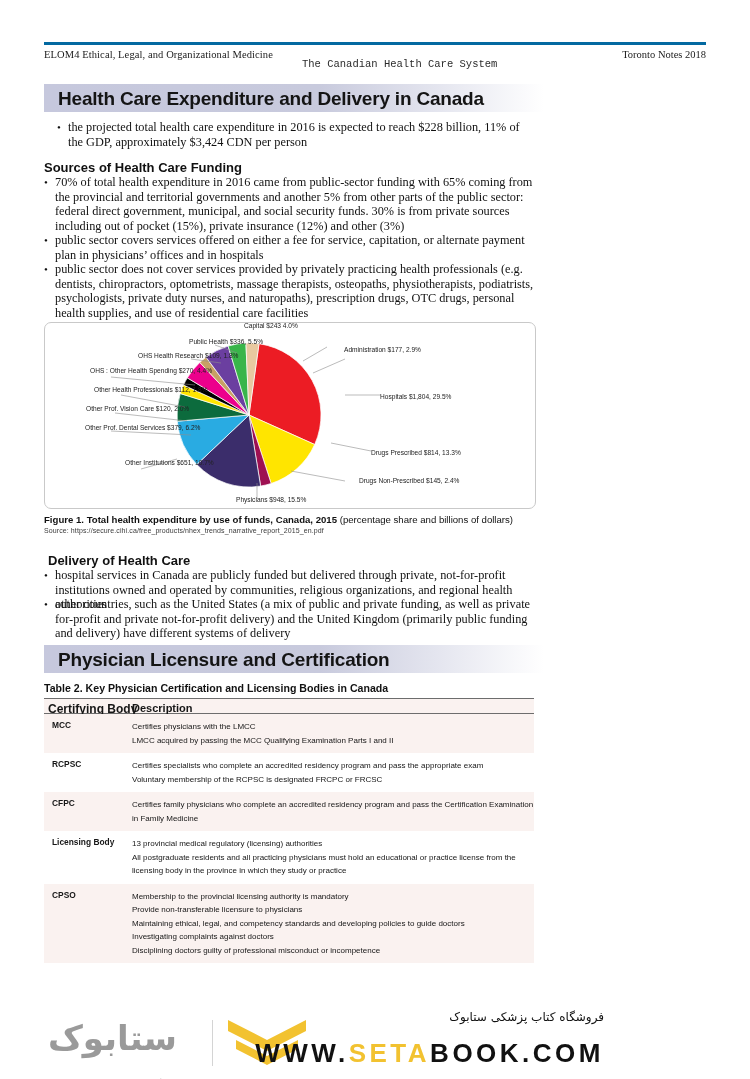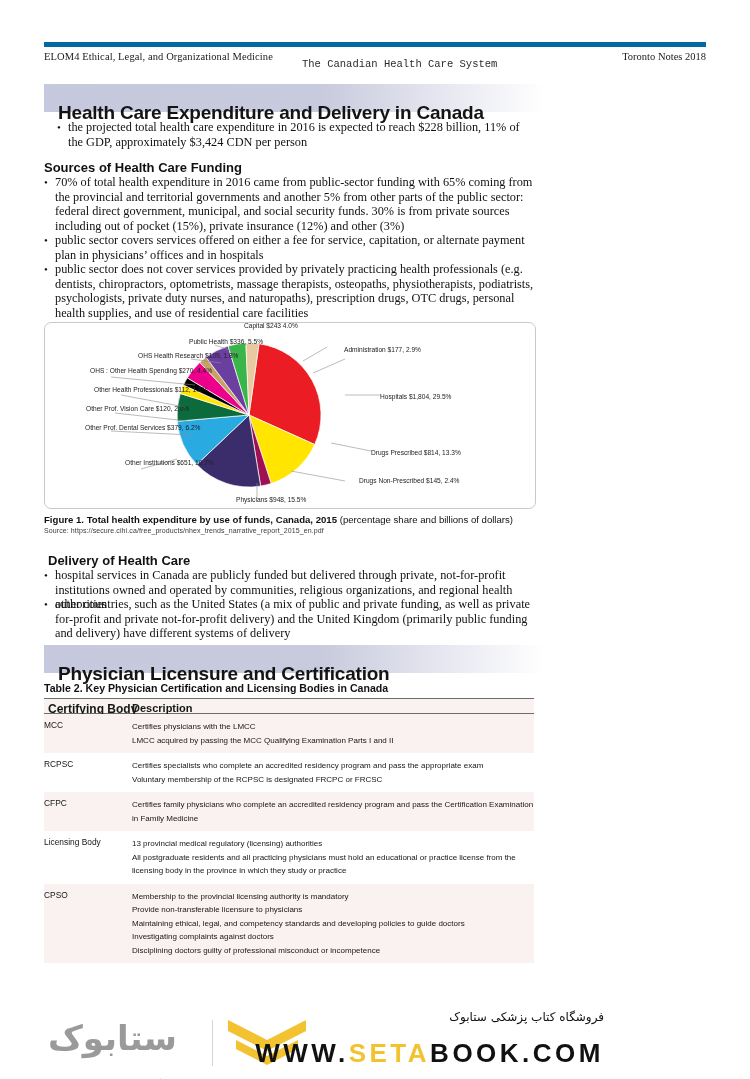--- a/index.html
+++ b/index.html
@@ -9,35 +9,35 @@
     font-family:"Liberation Serif", serif;
     color:#1a1a1a;
     overflow:hidden;
     position:relative;
   }
   .page{position:absolute;left:0;top:0;width:750px;height:1000px;background:#fff;}
 
   
   .runhead{
     position:absolute;left:44px;top:42px;width:662px;
-    border-top:5px solid #0369a1;
+    border-top:3px solid #0369a1;
     padding-top:4px;
     height:16px;
   }
   .rh-left{position:absolute;left:0;top:4px;font-size:10.5px;font-family:"Liberation Serif",serif;letter-spacing:.1px;white-space:nowrap;}
   .rh-center{position:absolute;left:258px;top:16px;font-size:10.5px;font-family:Liberation Mono, monospace;color:#2b2b2b;white-space:nowrap;}
   .rh-right{position:absolute;right:0;top:4px;font-size:10.5px;font-family:"Liberation Serif",serif;white-space:nowrap;}
 
   
   .banner{
     position:absolute;left:44px;width:500px;height:28px;
     background:linear-gradient(to right,#c6c8dd 0%,#c8cadd 55%,#e6e7f0 80%,#ffffff 100%);
   }
   .banner span{
-    position:absolute;left:14px;top:18px;
+    position:absolute;left:14px;top:4px;
     font-family:"Liberation Sans",sans-serif;
     font-weight:bold;font-size:19px;color:#141414;
     letter-spacing:-0.2px;white-space:nowrap;
   }
 
   
   .bullet{
     position:absolute;
     font-family:"Liberation Serif",serif;
     font-size:12.3px;line-height:14.6px;color:#111;
@@ -80,21 +80,21 @@
     font-family:"Liberation Sans",sans-serif;font-size:8px;color:#161616;}
   .thead{
     position:relative;height:14px;
     border-top:1px solid #6d6d6d;border-bottom:1px solid #6d6d6d;
     background:#faf2f0;
   }
   .thead .c1{position:absolute;left:4px;top:3px;font-weight:bold;font-size:12px;}
   .thead .c2{position:absolute;left:88px;top:3px;font-weight:bold;font-size:11px;text-align:right;}
   .trow{position:relative;display:flex;padding:6px 0 6px 0;}
   .trow.alt{background:#faf2f0;}
-  .trow .c1{width:88px;padding-left:0;box-sizing:border-box;font-weight:normal;font-size:8.4px;}
+  .trow .c1{width:88px;padding-left:8px;box-sizing:border-box;font-weight:bold;font-size:8.4px;}
   .trow .c2{flex:1;}
   .trow .c2 div{line-height:13.5px;}
 
   
   .footer{position:absolute;left:0;top:1000px;width:640px;height:79px;background:#fff;}
   .f-fa{
     position:absolute;right:36px;top:10px;
     font-family:"DejaVu Sans",sans-serif;font-size:12px;color:#111;
     direction:rtl;white-space:nowrap;
   }

